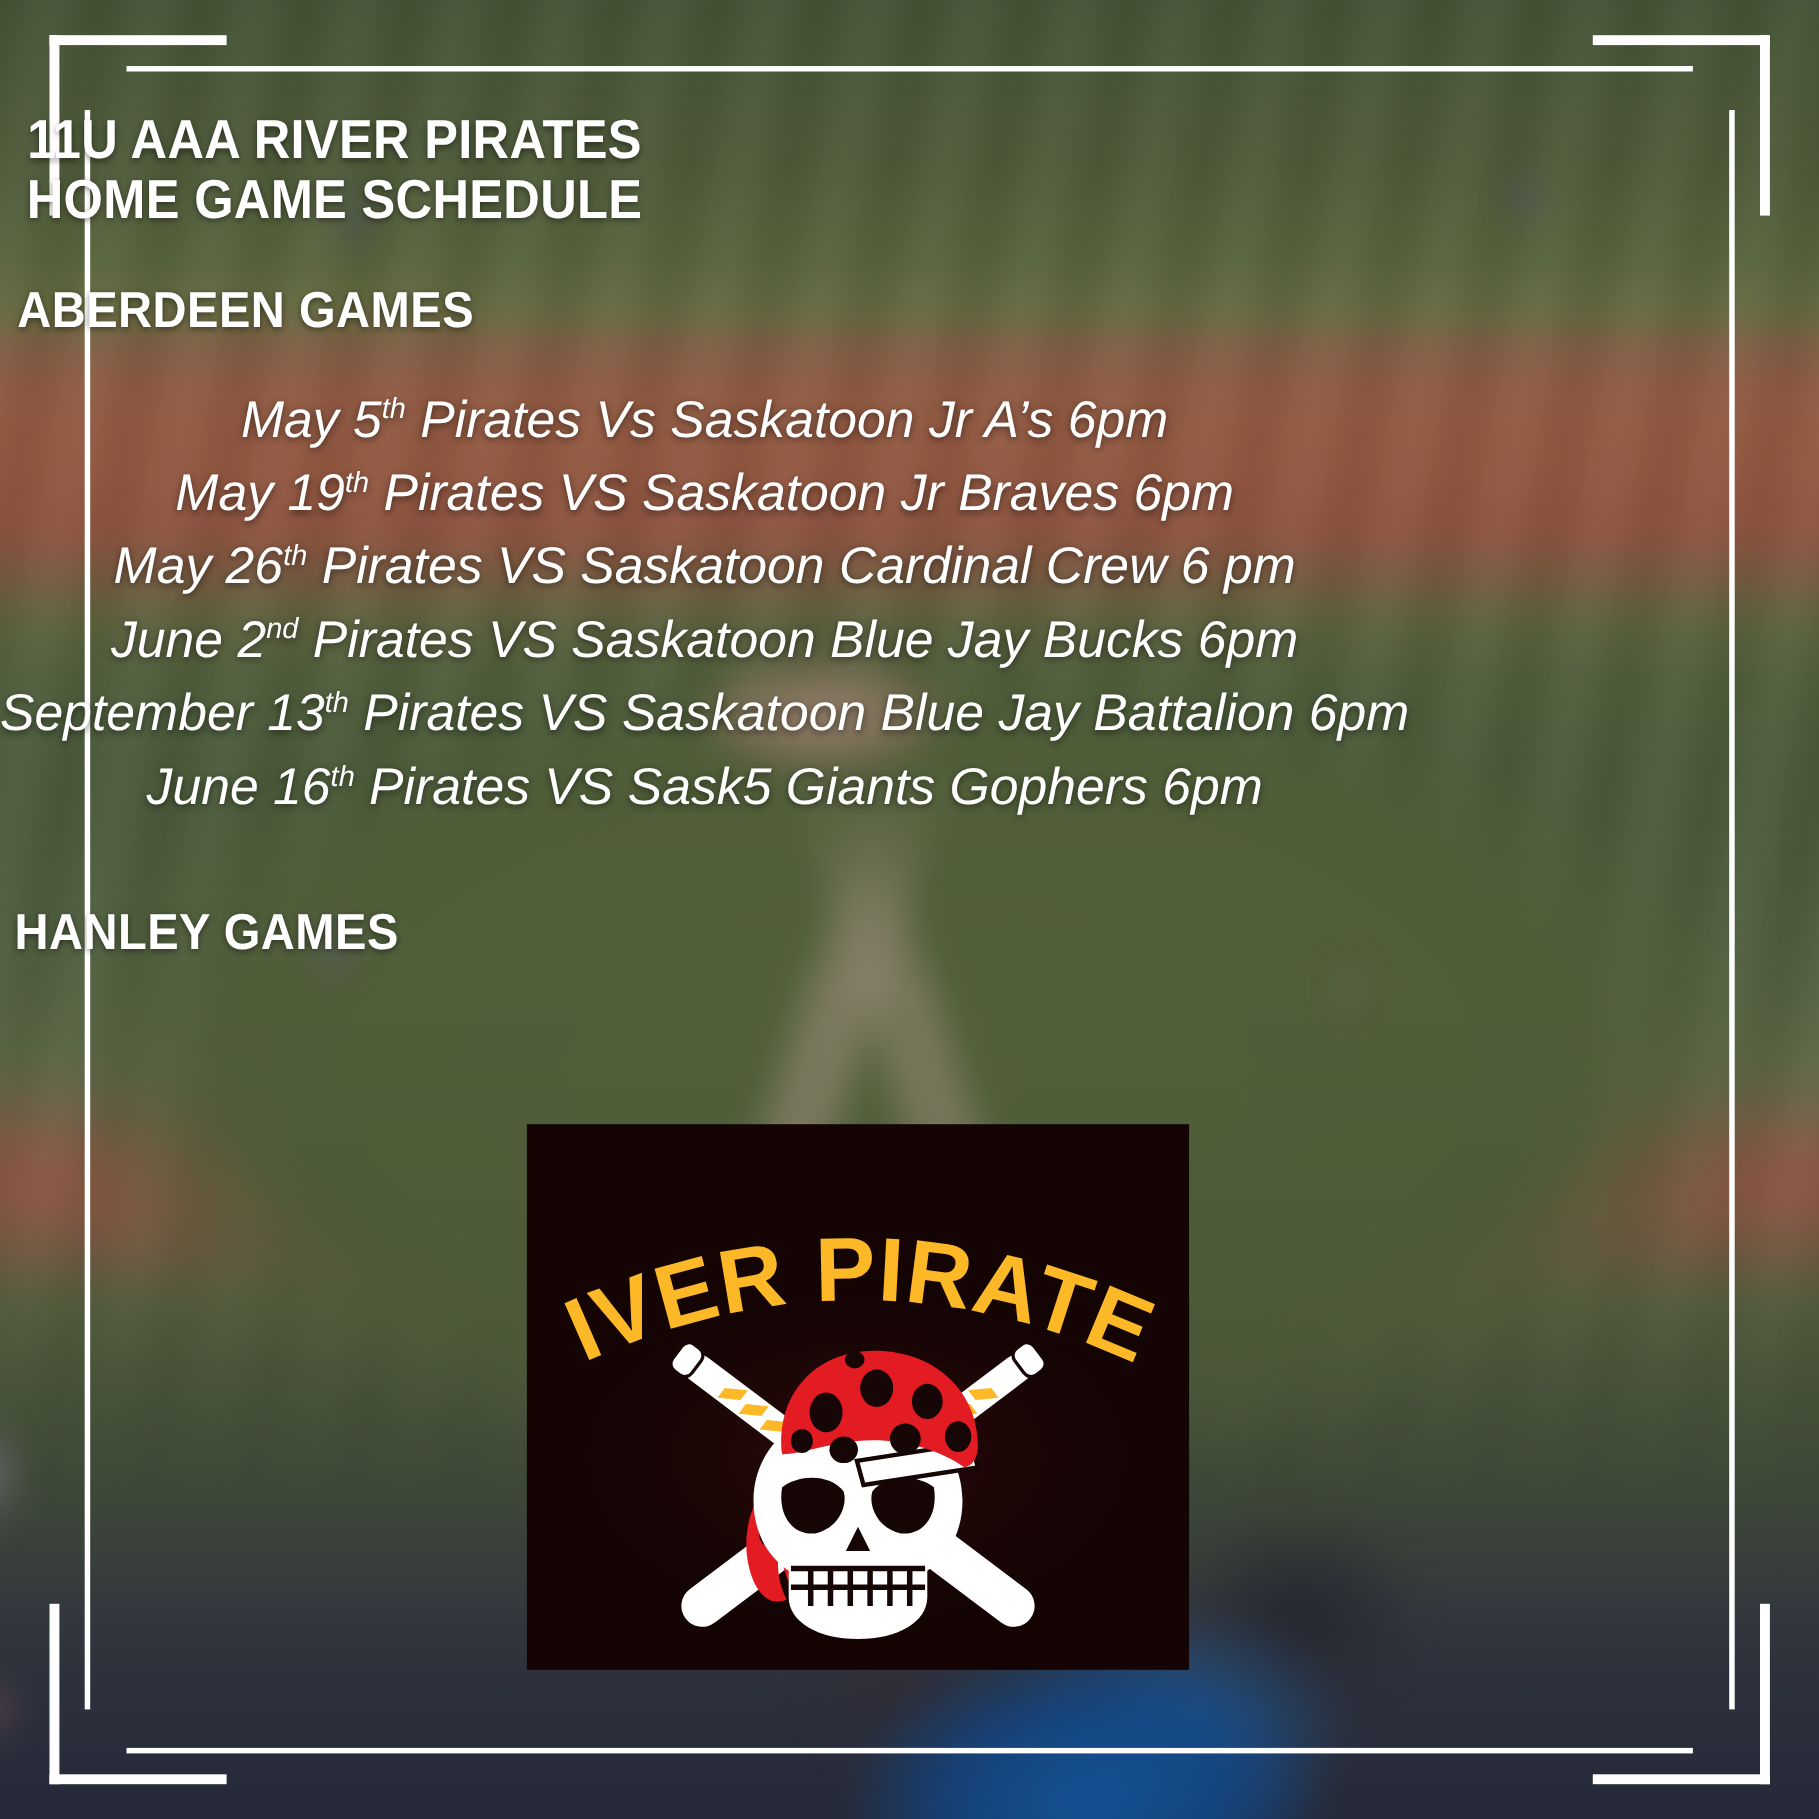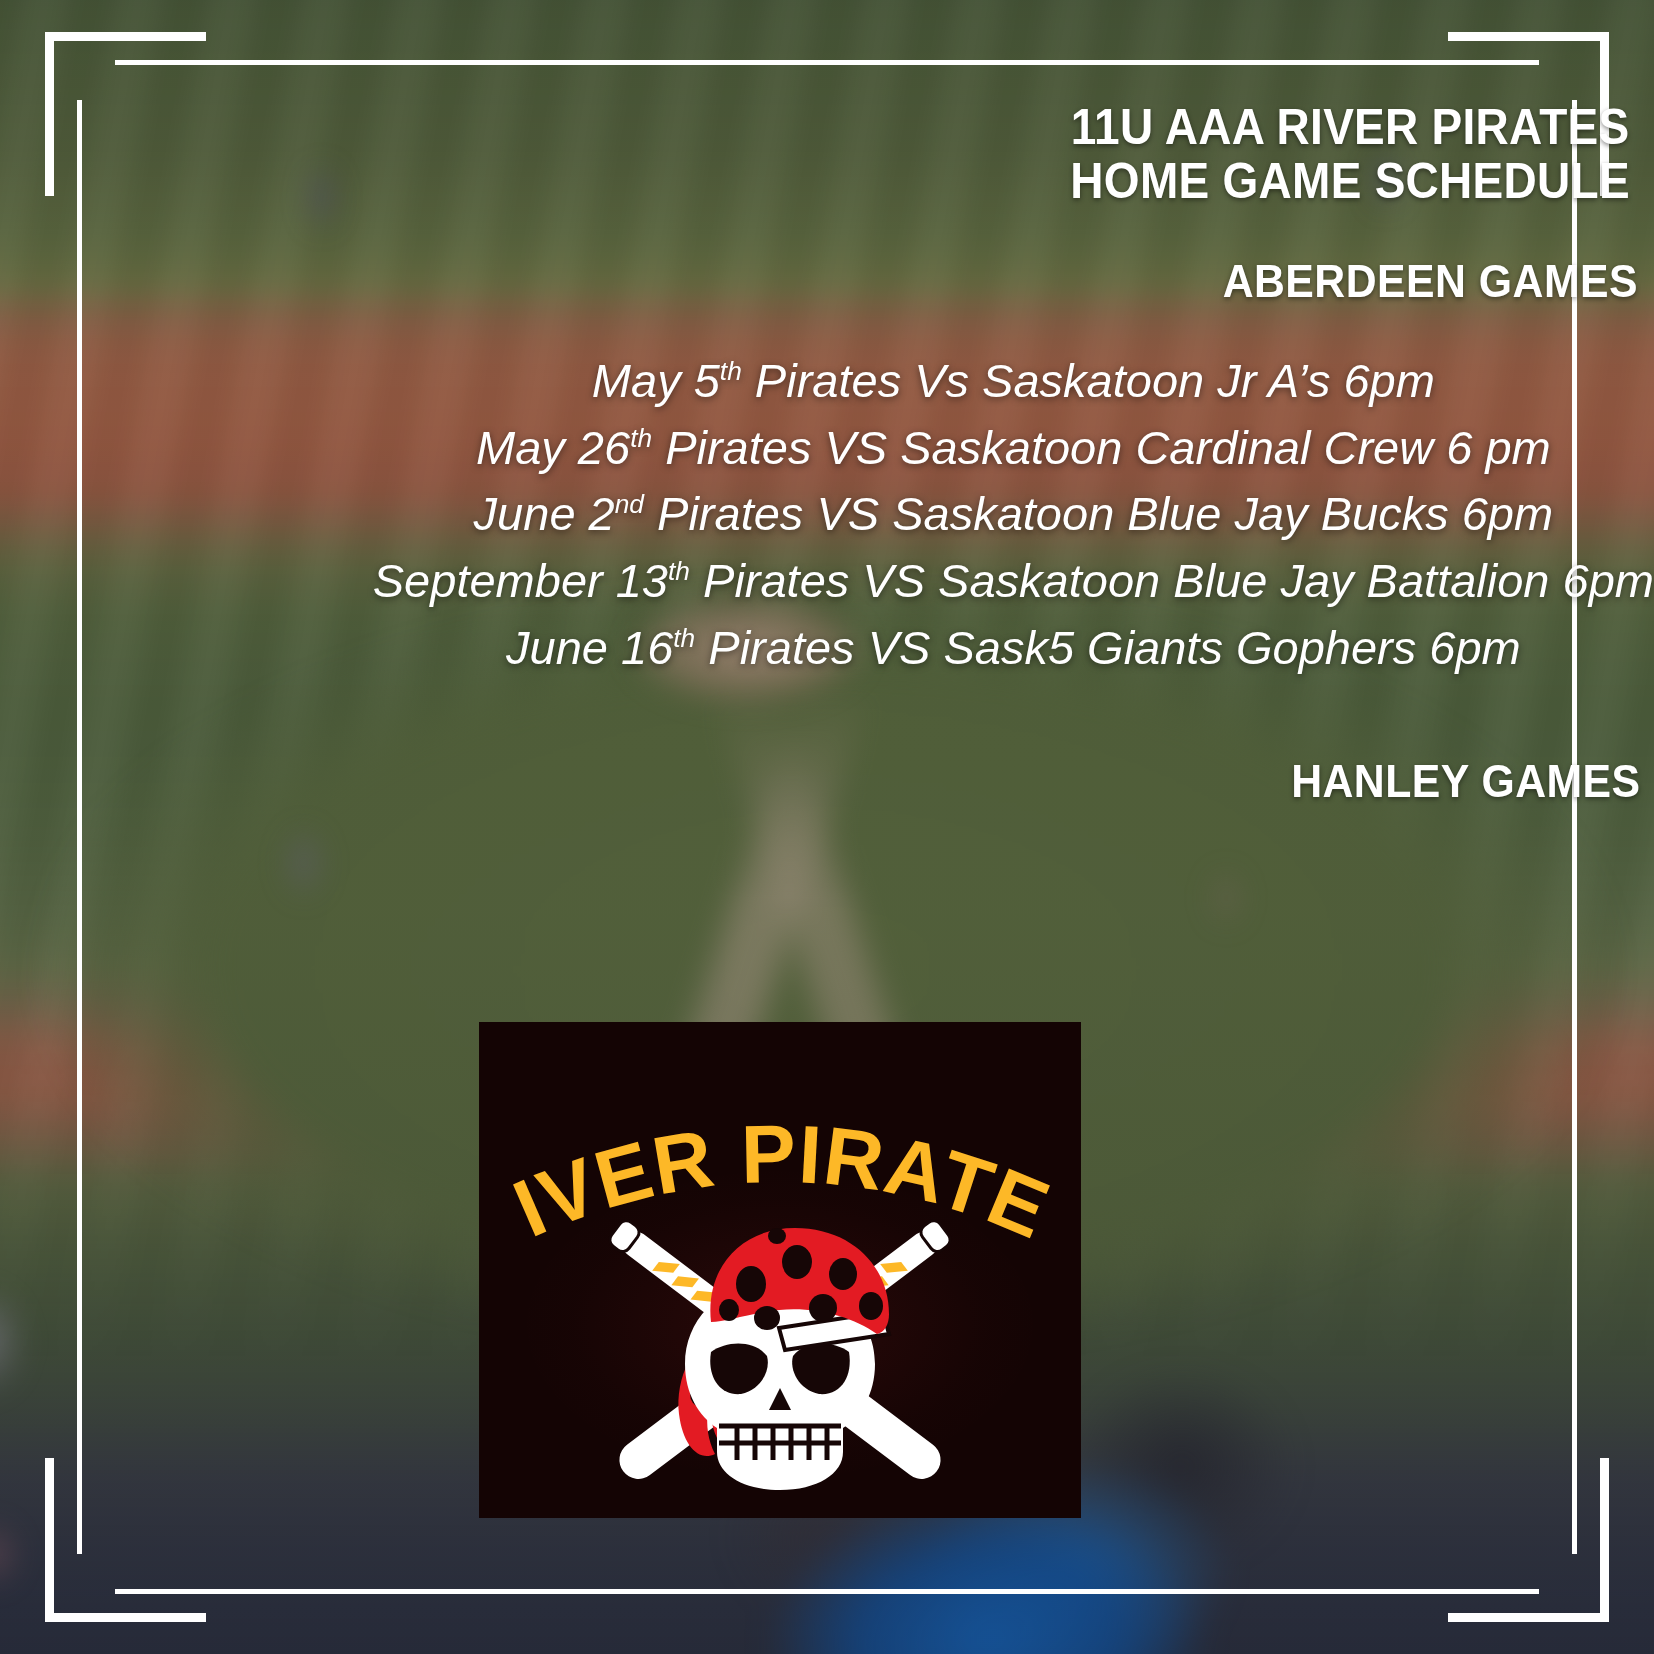--- a/index.html
+++ b/index.html
@@ -137,21 +137,21 @@
   .thin-bottom { left: 115px; bottom: 60px; right: 115px; height: 5px; }
   .thin-left   { left: 77px;  top: 100px;   bottom: 100px; width: 5px; }
   .thin-right  { right: 77px; top: 100px;   bottom: 100px; width: 5px; }
 
   
   .content {
     position: absolute;
     inset: 0;
     display: flex;
     flex-direction: column;
-    align-items: flex-end;
+    align-items: flex-start;
     text-align: center;
     color: #ffffff;
   }
 
   .title {
     margin-top: 100px;
     font-weight: bold;
     font-size: 50px;
     line-height: 1.08;
     letter-spacing: 0.3px;
@@ -248,20 +248,23 @@
     <div class="title">
       <div>11U AAA RIVER PIRATES</div>
       <div>HOME GAME SCHEDULE</div>
     </div>
 
     <div class="section-head head-aberdeen">ABERDEEN GAMES</div>
 
     <div class="games games-aberdeen">
       <div class="game-line">
         <span>May 5</span><sup class="ord">th</sup><span> Pirates Vs Saskatoon Jr A’s 6pm</span>
+      </div>
+      <div class="game-line">
+        <span>May 19</span><sup class="ord">th</sup><span> Pirates VS Saskatoon Jr Braves 6pm</span>
       </div>
       <div class="game-line">
         <span>May 26</span><sup class="ord">th</sup><span> Pirates VS Saskatoon Cardinal Crew 6 pm</span>
       </div>
       <div class="game-line">
         <span>June 2</span><sup class="ord">nd</sup><span> Pirates VS Saskatoon Blue Jay Bucks 6pm</span>
       </div>
       <div class="game-line">
         <span>September 13</span><sup class="ord">th</sup><span> Pirates VS Saskatoon Blue Jay Battalion 6pm</span>
       </div>

